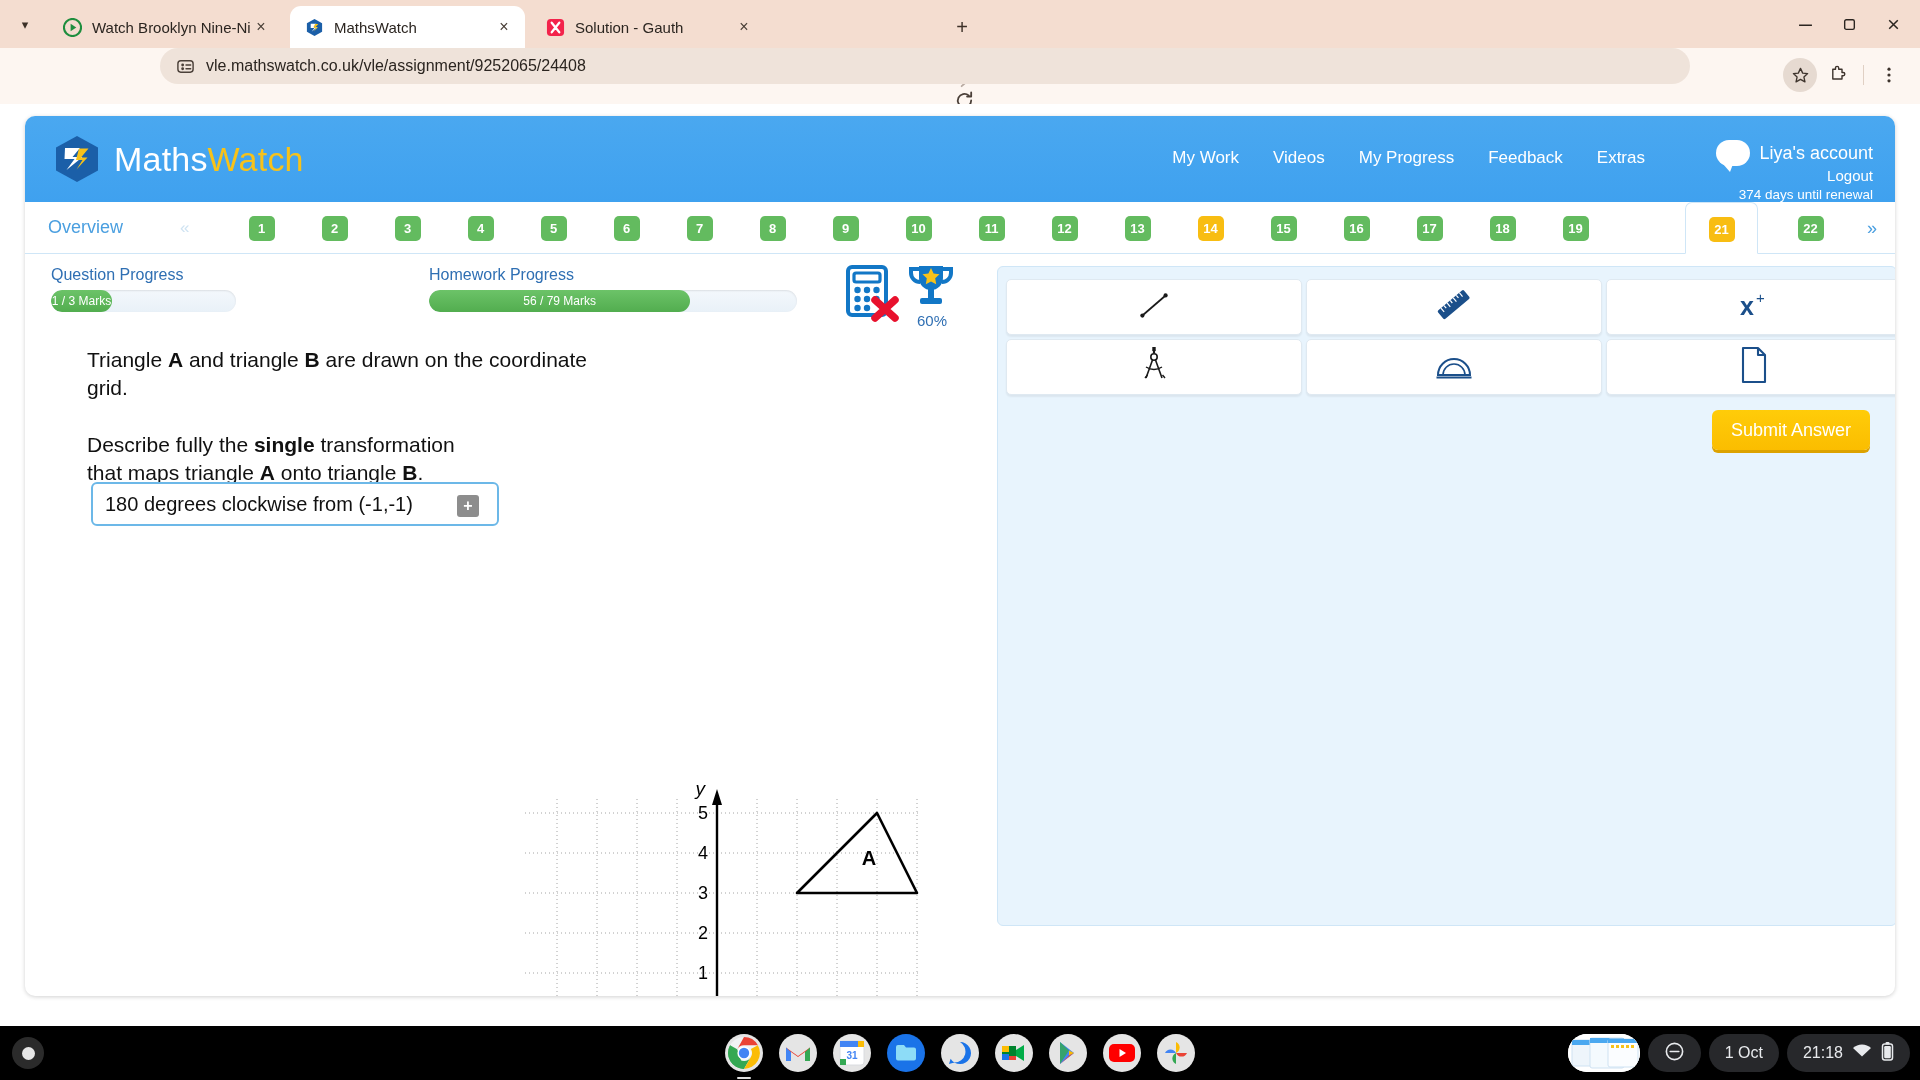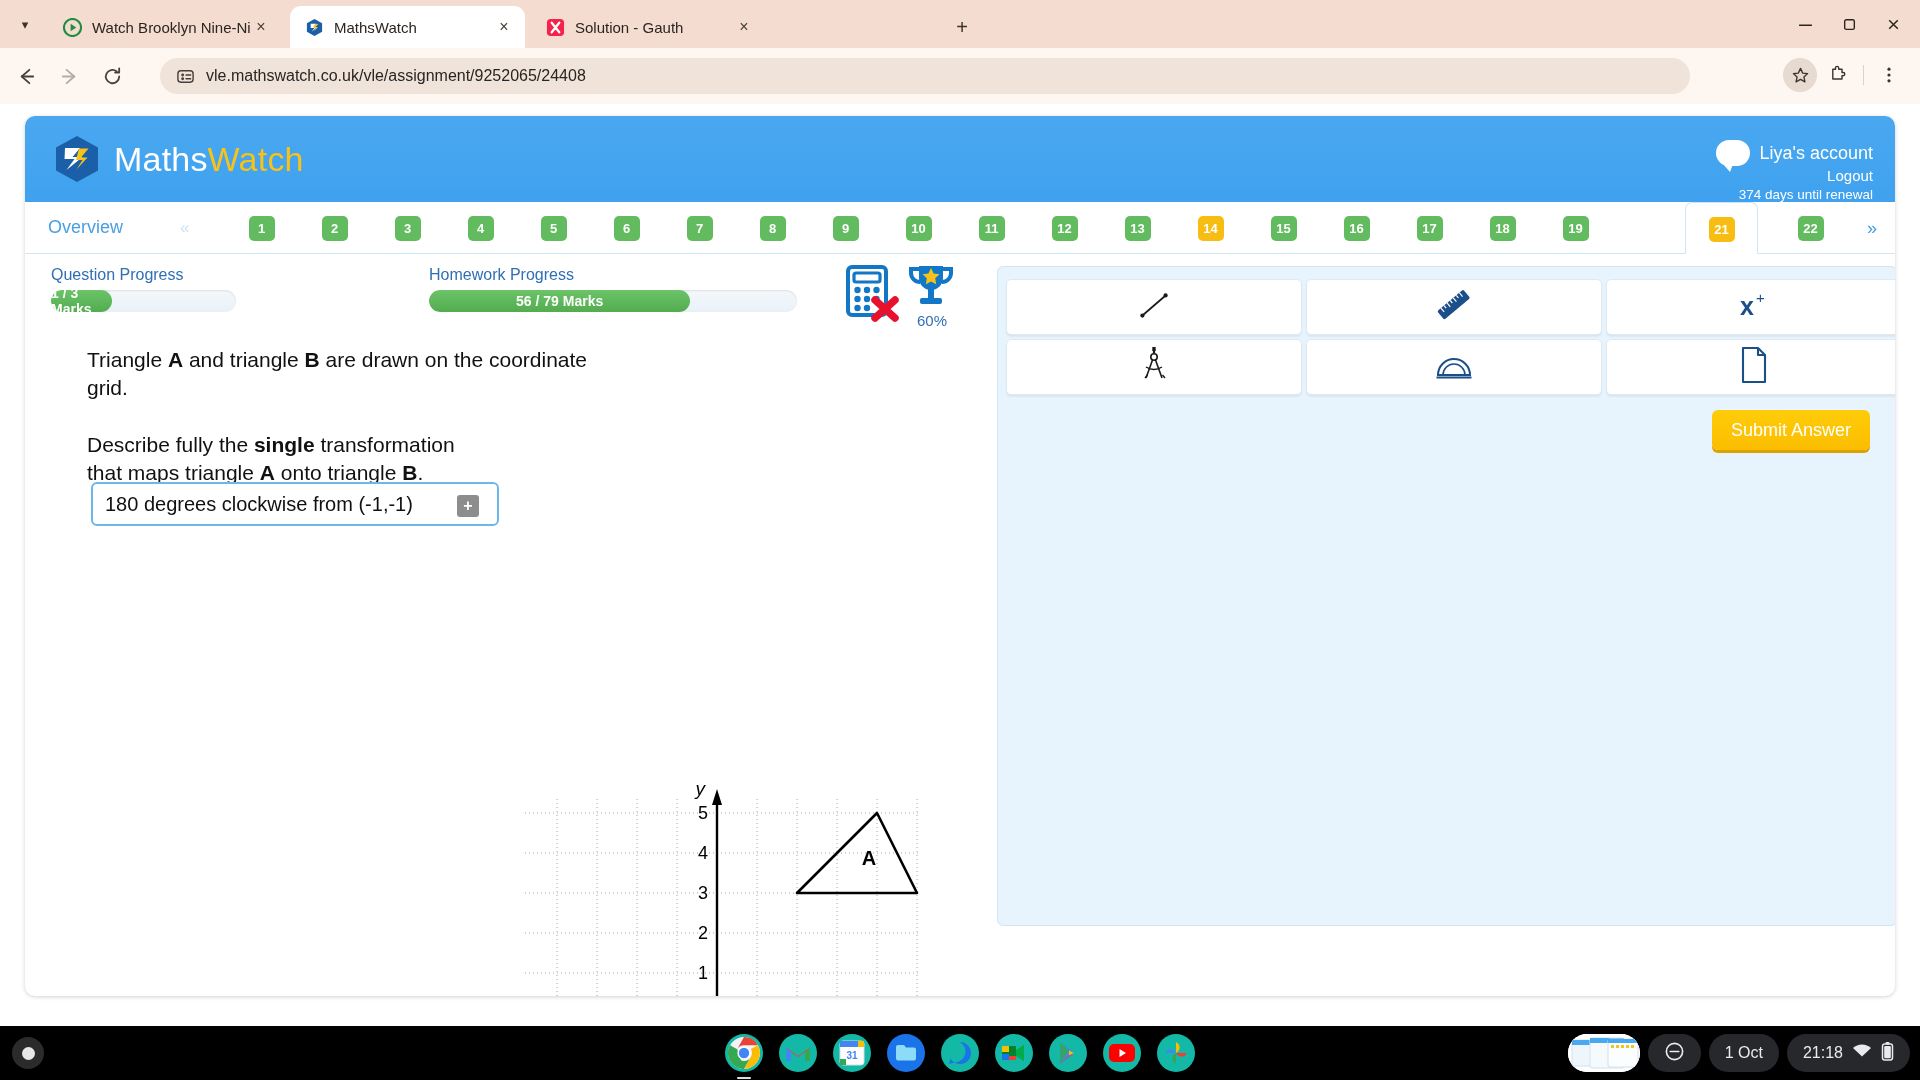--- a/index.html
+++ b/index.html
@@ -27,21 +27,21 @@
   .tab-close { width: 22px; height: 22px; flex:0 0 22px; display:flex; align-items:center;
     justify-content:center; color:#4a4038; font-size:16px; font-weight: 300; line-height: 1; }
   .tab-new { position:absolute; top:13px; width:28px; height:28px; display:flex; align-items:center;
     justify-content:center; color:#3c3027; font-size:20px; font-weight:300;}
 
   
   .wincontrols { position:absolute; right: 6px; top: 8px; display:flex; gap: 2px; }
   .wc { width: 42px; height: 32px; display:flex; align-items:center; justify-content:center; color:#2b2520; }
 
   
-  .omnirow { position: relative; height: 56px; background: #fdf6f1; display:flex; align-items:center; }
+  .omnirow { position: relative; height: 56px; background: #fdf6f1; display:flex; align-items:center;flex-direction:column; }
   .navbtn { width: 34px; height: 34px; margin-left: 9px; display:flex; align-items:center;
     justify-content:center; color:#4b4039; }
   .navbtn.dim { color: #b8aba2; }
   .omnibox { position:absolute; left: 160px; right: 230px; height: 36px; background:#efe3da;
     border-radius: 18px; display:flex; align-items:center; padding: 0 14px; }
   .omni-lock { width: 22px; height:22px; display:flex; align-items:center; justify-content:center; margin-right:10px; }
   .omni-url { font-size: 16px; color: #2b2520; }
   .omni-right { position:absolute; right: 14px; top: 10px; display:flex; align-items:center; gap: 4px; }
   .tbicon { width: 34px; height:34px; display:flex; align-items:center; justify-content:center; color:#3d332c; }
   .star-pill { background:#e6dad1; border-radius:17px; }
@@ -94,22 +94,22 @@
   
   .body-area { position:relative; height: 682px; background:#fff; }
 
   .progress-block { position:absolute; left: 26px; top: 12px; width: 800px; }
   .pg-col { position:absolute; top:0; }
   .pg-label { color:#2f6fb3; font-size: 16px; }
   .pg-bar { margin-top: 6px; width: 185px; height: 22px; border-radius: 11px;
     background: linear-gradient(#f4f8fc,#e9f1f8); box-shadow: inset 0 1px 2px rgba(0,0,0,.1); position:relative; overflow:hidden; }
   .pg-bar.wide { width: 368px; }
   .pg-fill { position:absolute; left:0; top:0; bottom:0; border-radius: 11px;
-    background: linear-gradient(#6cc368,#52ad4f); color:#fff; font-size: 14px;
-    display:flex; align-items:center; justify-content:center;font-weight:bold; }
+    background: linear-gradient(#6cc368,#52ad4f); color:#fff; font-size: 12px;
+    display:flex; align-items:center; justify-content:center; }
 
   .badge-block { position:absolute; left: 820px; top: 6px; width: 120px; height: 72px; }
   .calc-icon { position:absolute; left: 0; top: 4px; }
   .trophy-icon { position:absolute; left: 62px; top: 2px; }
   .pct { position:absolute; left: 62px; top: 52px; width: 50px; text-align:center;
     color:#2f6fb3; font-size: 15px; }
 
   .qtext { position:absolute; left: 62px; top: 92px; width: 520px; color:#111; font-size: 21px; line-height: 1.35; }
   .qtext .p2 { margin-top: 28px; }
   .qtext b { font-weight: 700; }
@@ -135,21 +135,21 @@
     background: linear-gradient(#ffcc09,#fbbd00); border-radius: 6px; color:#fff; font-size: 18px;
     display:flex; align-items:center; box-shadow: 0 3px 0 #dca200; }
 
   
   .shelf { position:absolute; left:0; bottom:0; width:1920px; height: 54px; background:#000; }
   .shelf-launcher { position:absolute; left: 12px; top: 11px; width: 32px; height: 32px;
     border-radius: 50%; background: #2b2b2b; display:flex; align-items:center; justify-content:center; }
   .shelf-launcher i { width: 13px; height: 13px; border-radius:50%; background:#e7e7e7; display:block; }
   .shelf-apps { position:absolute; left: 50%; transform: translateX(-50%); top: 8px;
     display:flex; gap: 16px; align-items:center; }
-  .appicon { width: 38px; height: 38px; border-radius: 50%; background:#14b8a6;
+  .appicon { width: 38px; height: 38px; border-radius: 50%; background:#e5e5e5;
     display:flex; align-items:center; justify-content:center; position:relative; }
   .run-dot { position:absolute; left: 50%; transform:translateX(-50%); bottom:-7px;
     width: 14px; height: 2.5px; background:#dedede; border-radius: 2px; }
   .tray { position:absolute; right: 10px; top: 8px; display:flex; align-items:flex-end; gap: 8px; }
   .tray-pill { height: 38px; background:#27282b; border-radius: 19px; display:flex; align-items:center;
     padding: 0 16px; color:#e8eaed; font-size: 16px; gap: 9px; }
   .tray-thumb { width: 72px; height: 38px; border-radius: 19px; background:#fff; overflow:hidden; position:relative; }
 </style>
 </head>
 <body>
@@ -280,20 +280,27 @@
                 <polygon points="25,2 46,13.5 46,36.5 25,48 4,36.5 4,13.5" fill="#1b5fa8"></polygon>
                 <path d="M13 14 h15 l-7.5 9 h10 l-16 13 l8-11 h-10 z" fill="#ffffff"></path>
                 <path d="M27 14.5 h9.5 l-7.5 9 h6.5 l-11 12 l6-9.5 h-6.5 z" fill="#f7c21a"></path>
               </svg>
             </span>
             <span class="logo-text">
               <span class="m">Maths</span><span class="w">Watch</span>
             </span>
           </div>
 
+          <div class="navlinks">
+            <a class="navlink">My Work</a>
+            <a class="navlink">Videos</a>
+            <a class="navlink">My Progress</a>
+            <a class="navlink">Feedback</a>
+            <a class="navlink">Extras</a>
+          </div>
 
           <div class="account">
             <div class="acct-row">
               <span class="acct-bubble"></span>
               <span class="acct-name">Liya's account</span>
             </div>
             <div class="acct-logout">Logout</div>
             <div class="acct-renew">374 days until renewal</div>
           </div>
         </div>

